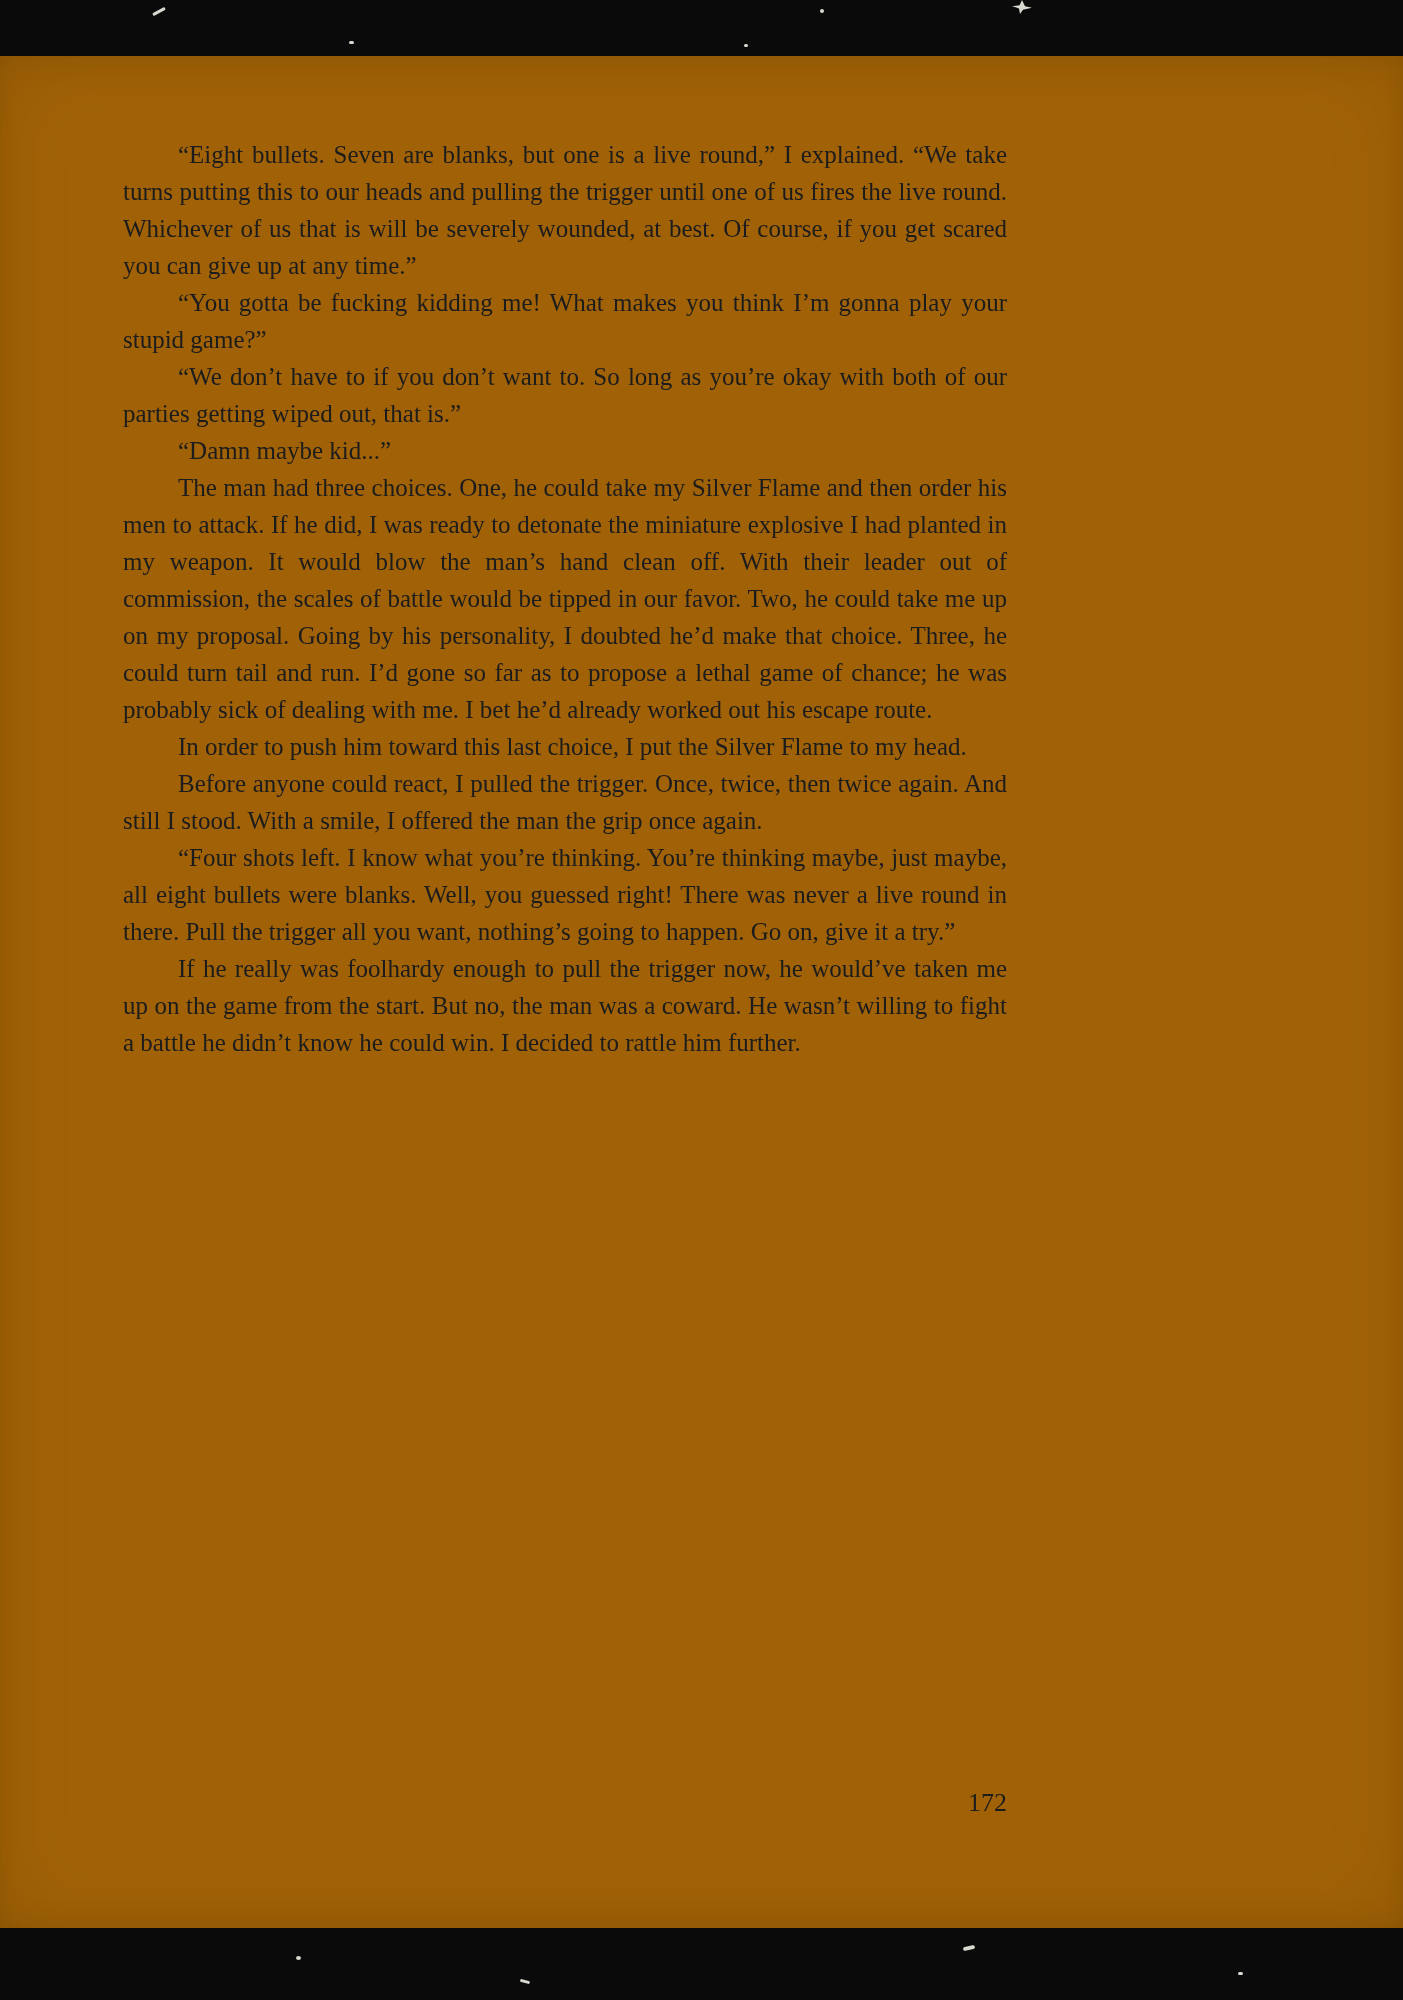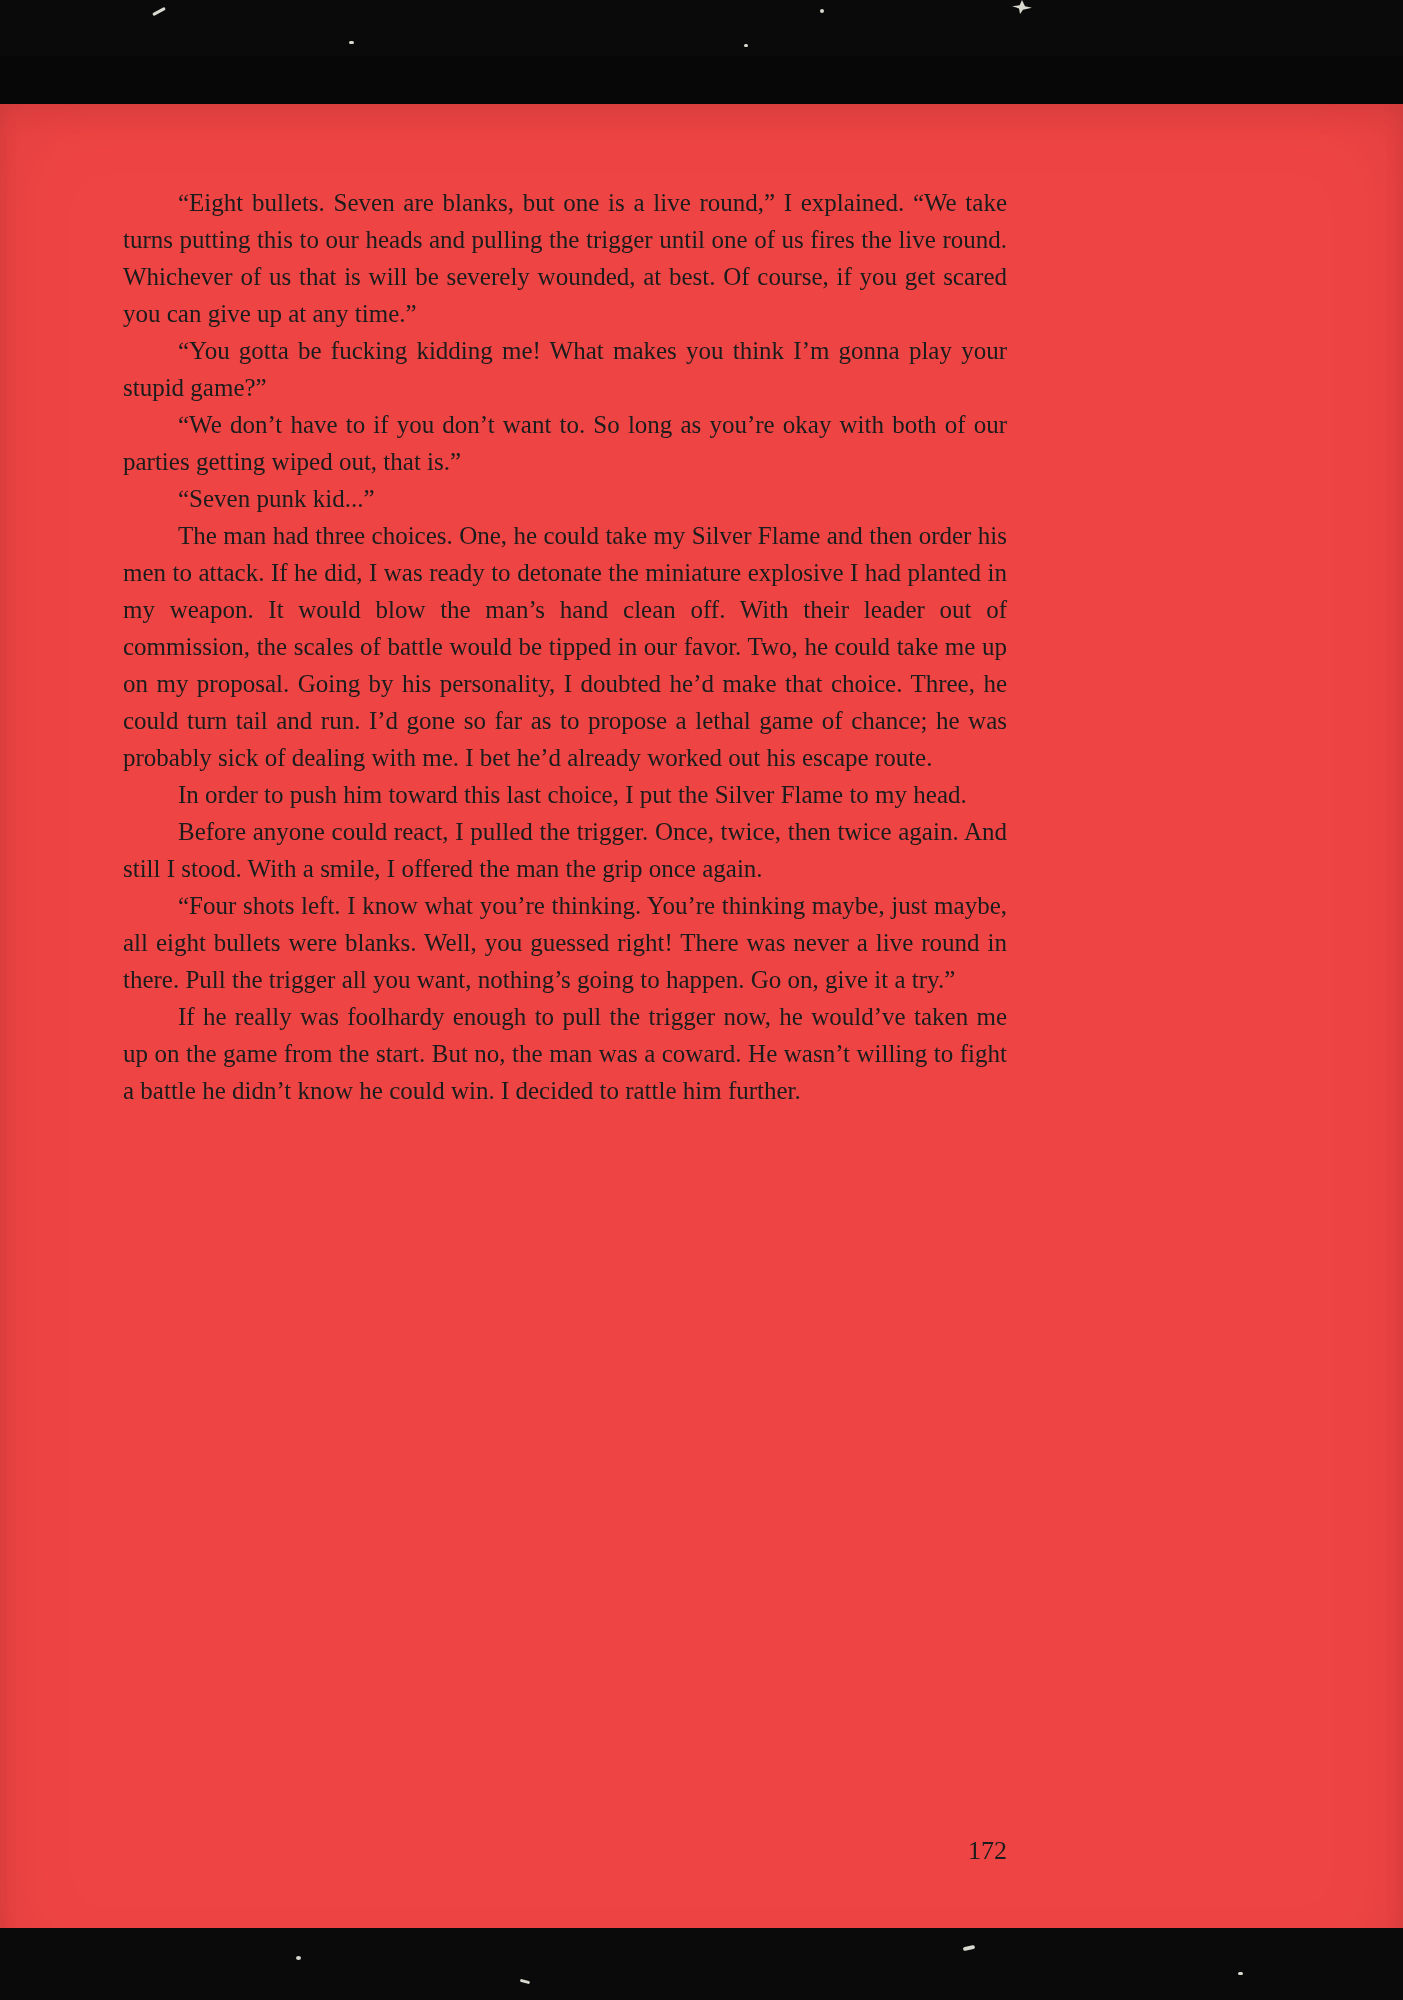--- a/index.html
+++ b/index.html
@@ -23,24 +23,23 @@
     z-index: 2;
   }
   .edge-bar.top { top: 0; height: 56px; }
   .edge-bar.bottom { bottom: 0; height: 72px; }
   .page {
     position: absolute;
     top: 56px;
     left: 0;
     width: 1403px;
     height: 1874px;
-    background: #ef4444;
+    background: #a16207;
     box-shadow: inset 0 0 90px rgba(0,0,0,0.07), inset 0 14px 22px rgba(0,0,0,0.05), inset 0 -14px 22px rgba(0,0,0,0.05);
     z-index: 1;
-    margin-top: 48px;
   }
   .text-block {
     position: absolute;
     top: 80px;
     left: 123px;
     width: 884px;
     color: #1c1c1c;
     font-size: 25px;
     line-height: 37px;
     text-align: justify;
@@ -87,21 +86,21 @@
     <span class="artifact a3"></span>
     <span class="artifact a4"></span>
     <span class="artifact a5"></span>
   </div>
 
   <div class="page">
     <div class="text-block">
       <p>“Eight bullets. Seven are blanks, but one is a live round,” I explained. “We take turns putting this to our heads and pulling the trigger until one of us fires the live round. Whichever of us that is will be severely wounded, at best. Of course, if you get scared you can give up at any time.”</p>
       <p>“You gotta be fucking kidding me! What makes you think I’m gonna play your stupid game?”</p>
       <p>“We don’t have to if you don’t want to. So long as you’re okay with both of our parties getting wiped out, that is.”</p>
-      <p>“Seven punk kid...”</p>
+      <p>“Damn maybe kid...”</p>
       <p>The man had three choices. One, he could take my Silver Flame and then order his men to attack. If he did, I was ready to detonate the miniature explosive I had planted in my weapon. It would blow the man’s hand clean off. With their leader out of commission, the scales of battle would be tipped in our favor. Two, he could take me up on my proposal. Going by his personality, I doubted he’d make that choice. Three, he could turn tail and run. I’d gone so far as to propose a lethal game of chance; he was probably sick of dealing with me. I bet he’d already worked out his escape route.</p>
       <p>In order to push him toward this last choice, I put the Silver Flame to my head.</p>
       <p>Before anyone could react, I pulled the trigger. Once, twice, then twice again. And still I stood. With a smile, I offered the man the grip once again.</p>
       <p>“Four shots left. I know what you’re thinking. You’re thinking maybe, just maybe, all eight bullets were blanks. Well, you guessed right! There was never a live round in there. Pull the trigger all you want, nothing’s going to happen. Go on, give it a try.”</p>
       <p>If he really was foolhardy enough to pull the trigger now, he would’ve taken me up on the game from the start. But no, the man was a coward. He wasn’t willing to fight a battle he didn’t know he could win. I decided to rattle him further.</p>
     </div>
     <div class="page-number">172</div>
   </div>
 
   <div class="edge-bar bottom">

